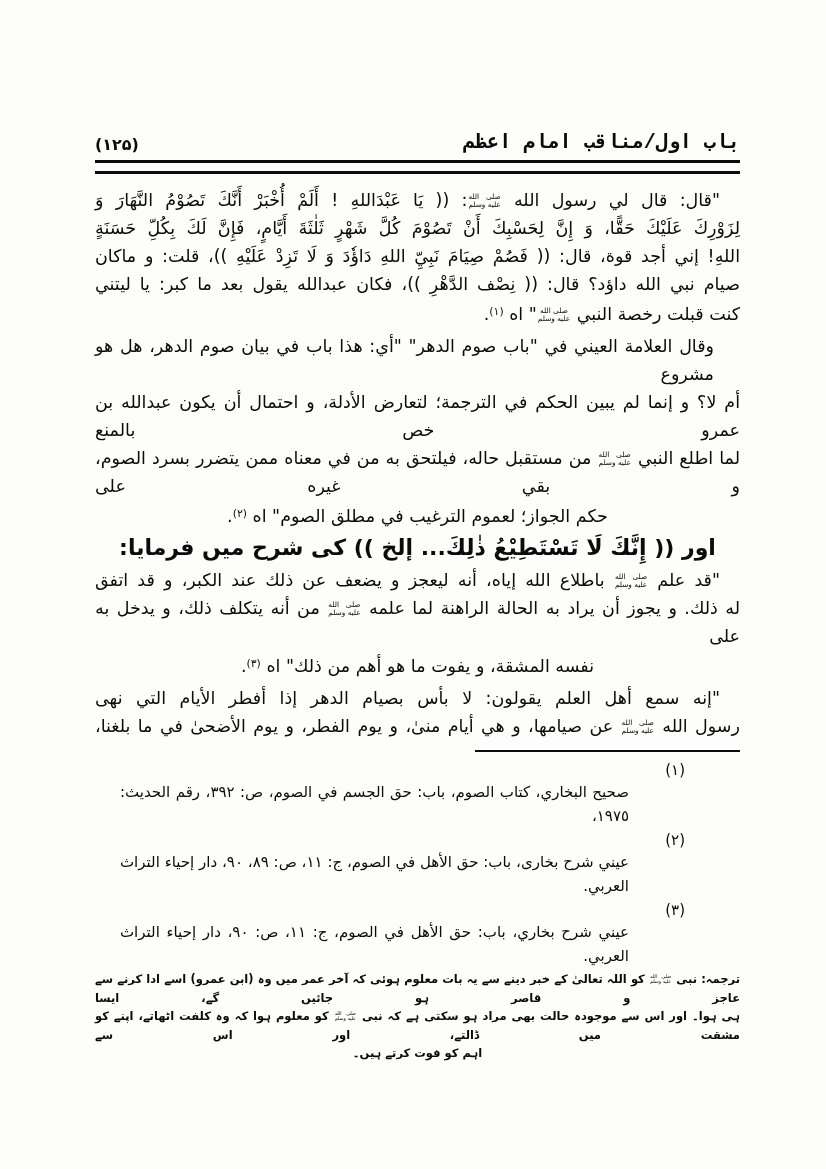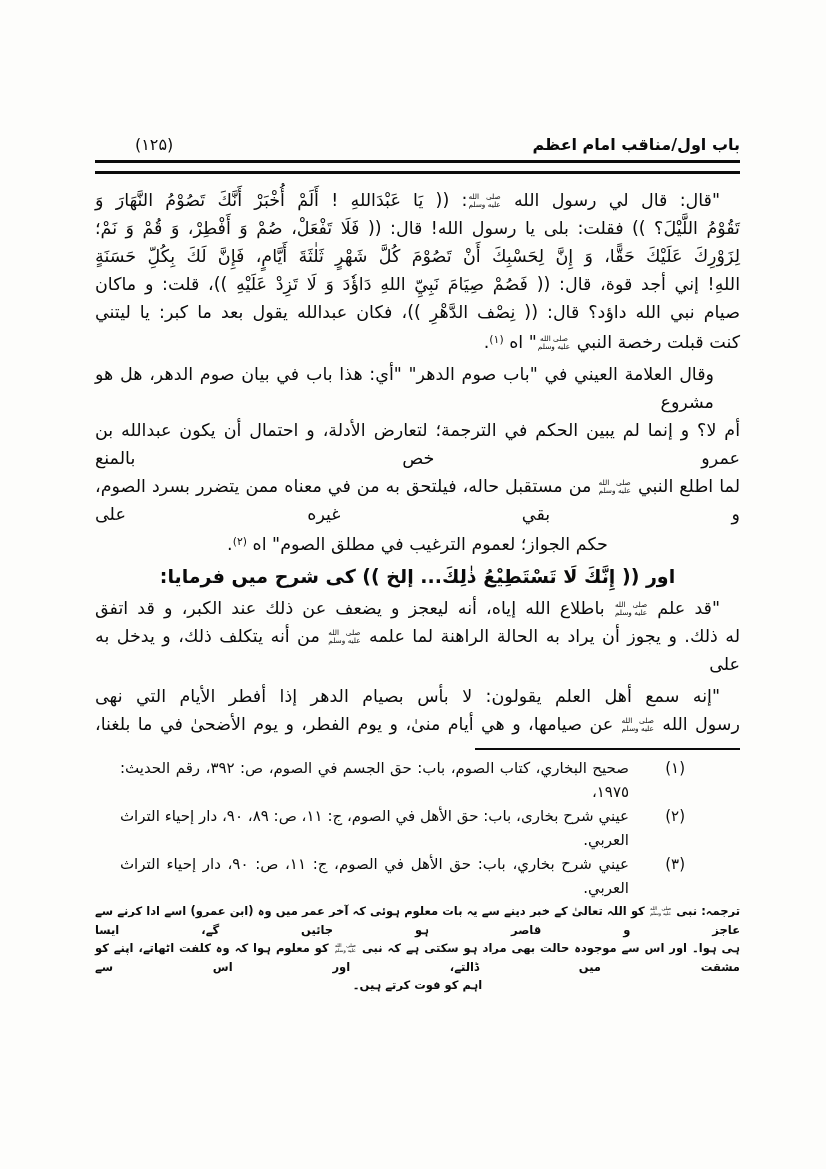--- a/index.html
+++ b/index.html
@@ -9,87 +9,87 @@
     background:#fdfdfb;
     color:#0b0b0b;
     font-family:"DejaVu Sans", sans-serif;
     overflow:hidden;
     box-sizing:border-box;
     padding:122px 86px 0 95px;
     direction:rtl;
   }
   
   .header{display:flex;justify-content:space-between;align-items:flex-end;height:32px;}
-  .title{font-size:16px;font-weight:bold;letter-spacing:-0.5px;}
-  .pageno{font-size:16px;font-weight:normal;direction:ltr;margin-left:40px;}
+  .title{font-size:20px;font-weight:bold;letter-spacing:-0.5px;font-family:Liberation Mono, monospace;}
+  .pageno{font-size:16px;font-weight:bold;direction:ltr;}
   .double-rule{height:8px;border-top:3px solid #0b0b0b;border-bottom:3px solid #0b0b0b;margin-top:6px;}
   
   .bodytext{margin-top:12px;font-size:17.5px;line-height:28px;}
   .para{margin-bottom:4px;}
   .line{min-height:28px;}
   .just{text-align:justify;text-align-last:justify;}
   .right{text-align:right;}
   .center{text-align:right;text-align-last:center;}
   .ind1{padding-right:20px;}
   .ind2{padding-right:26px;}
-  .urdu-intro{font-size:19px;font-weight:bold;line-height:28px;}
+  .urdu-intro{font-size:22px;font-weight:bold;line-height:28px;}
   
   .saw{
     display:inline-block;font-size:0.42em;line-height:1.05;
     text-align:center;vertical-align:-0.1em;font-weight:normal;
     margin:0 1px;white-space:nowrap;
   }
   sup.fnref{font-size:0.62em;vertical-align:5px;font-weight:normal;}
   
   .fnsep{width:265px;border-top:2px solid #0b0b0b;margin:10px 0 6px auto;margin-right:0;}
   .footnotes{padding:0 55px 0 25px;font-size:15px;line-height:24px;}
   .fn-row{display:flex;align-items:flex-start;}
   .fn-num{width:34px;flex:0 0 34px;text-align:right;}
-  .fn-body{flex:1 1 auto;margin-right:22px;}
+  .fn-body{flex:1 1 auto;margin-right:22px;margin-top:22px;}
   
   .urdu-note{margin:2px -55px 2px -25px;font-size:11.5px;font-weight:bold;line-height:18.5px;}
   .uline{min-height:18px;}
 </style>
 </head>
 <body>
 
 <div class="page">
 
   <div class="header">
     <div class="title">باب اول/مناقب امام اعظم</div>
     <div class="pageno">(۱۲۵)</div>
   </div>
 
   <div class="double-rule top"></div>
 
   <div class="bodytext">
 
     <div class="para">
       <div class="line just ind1">"قال: قال لي رسول الله <span class="saw">صلى الله<br>عليه وسلم</span>: (( يَا عَبْدَاللهِ ! أَلَمْ أُخْبَرْ أَنَّكَ تَصُوْمُ النَّهَارَ وَ</div>
-      <div class="line just">تَقُوْمُ اللَّيْلَ؟ )) فقلت: بلى يا رسول الله! قال: (( فَلَا تَفْعَلْ، صُمْ وَ أَفْطِرْ، وَ قُمْ وَ نَمْ؛</div>
       <div class="line just">لِزَوْرِكَ عَلَيْكَ حَقًّا، وَ إِنَّ لِحَسْبِكَ أَنْ تَصُوْمَ كُلَّ شَهْرٍ ثَلٰثَةَ أَيَّامٍ، فَإِنَّ لَكَ بِكُلِّ حَسَنَةٍ</div>
       <div class="line just">اللهِ! إني أجد قوة، قال: (( فَصُمْ صِيَامَ نَبِيِّ اللهِ دَاؤٗدَ وَ لَا تَزِدْ عَلَيْهِ ))، قلت: و ماكان</div>
       <div class="line just">صيام نبي الله داؤد؟ قال: (( نِصْف الدَّهْرِ ))، فكان عبدالله يقول بعد ما كبر: يا ليتني</div>
       <div class="line right">كنت قبلت رخصة النبي <span class="saw">صلى الله<br>عليه وسلم</span>" اه <sup class="fnref">(١)</sup>.</div>
     </div>
 
     <div class="para">
       <div class="line just ind2">وقال العلامة العيني في "باب صوم الدهر" "أي: هذا باب في بيان صوم الدهر، هل هو مشروع</div>
       <div class="line just">أم لا؟ و إنما لم يبين الحكم في الترجمة؛ لتعارض الأدلة، و احتمال أن يكون عبدالله بن عمرو خص بالمنع</div>
       <div class="line just">لما اطلع النبي <span class="saw">صلى الله<br>عليه وسلم</span> من مستقبل حاله، فيلتحق به من في معناه ممن يتضرر بسرد الصوم، و بقي غيره على</div>
       <div class="line center">حكم الجواز؛ لعموم الترغيب في مطلق الصوم" اه <sup class="fnref">(٢)</sup>.</div>
     </div>
 
     <div class="para">
       <div class="line center urdu-intro">اور (( إِنَّكَ لَا تَسْتَطِيْعُ ذٰلِكَ... إلخ )) کی شرح میں فرمایا:</div>
     </div>
 
     <div class="para">
       <div class="line just ind1">"قد علم <span class="saw">صلى الله<br>عليه وسلم</span> باطلاع الله إياه، أنه ليعجز و يضعف عن ذلك عند الكبر، و قد اتفق</div>
       <div class="line just">له ذلك. و يجوز أن يراد به الحالة الراهنة لما علمه <span class="saw">صلى الله<br>عليه وسلم</span> من أنه يتكلف ذلك، و يدخل به على</div>
+      <div class="line center">نفسه المشقة، و يفوت ما هو أهم من ذلك" اه <sup class="fnref">(٣)</sup>.</div>
     </div>
 
 
     <div class="para">
       <div class="line just ind1">"إنه سمع أهل العلم يقولون: لا بأس بصيام الدهر إذا أفطر الأيام التي نهى</div>
       <div class="line just">رسول الله <span class="saw">صلى الله<br>عليه وسلم</span> عن صيامها، و هي أيام منىٰ، و يوم الفطر، و يوم الأضحىٰ في ما بلغنا،</div>
     </div>
 
   </div>
 

